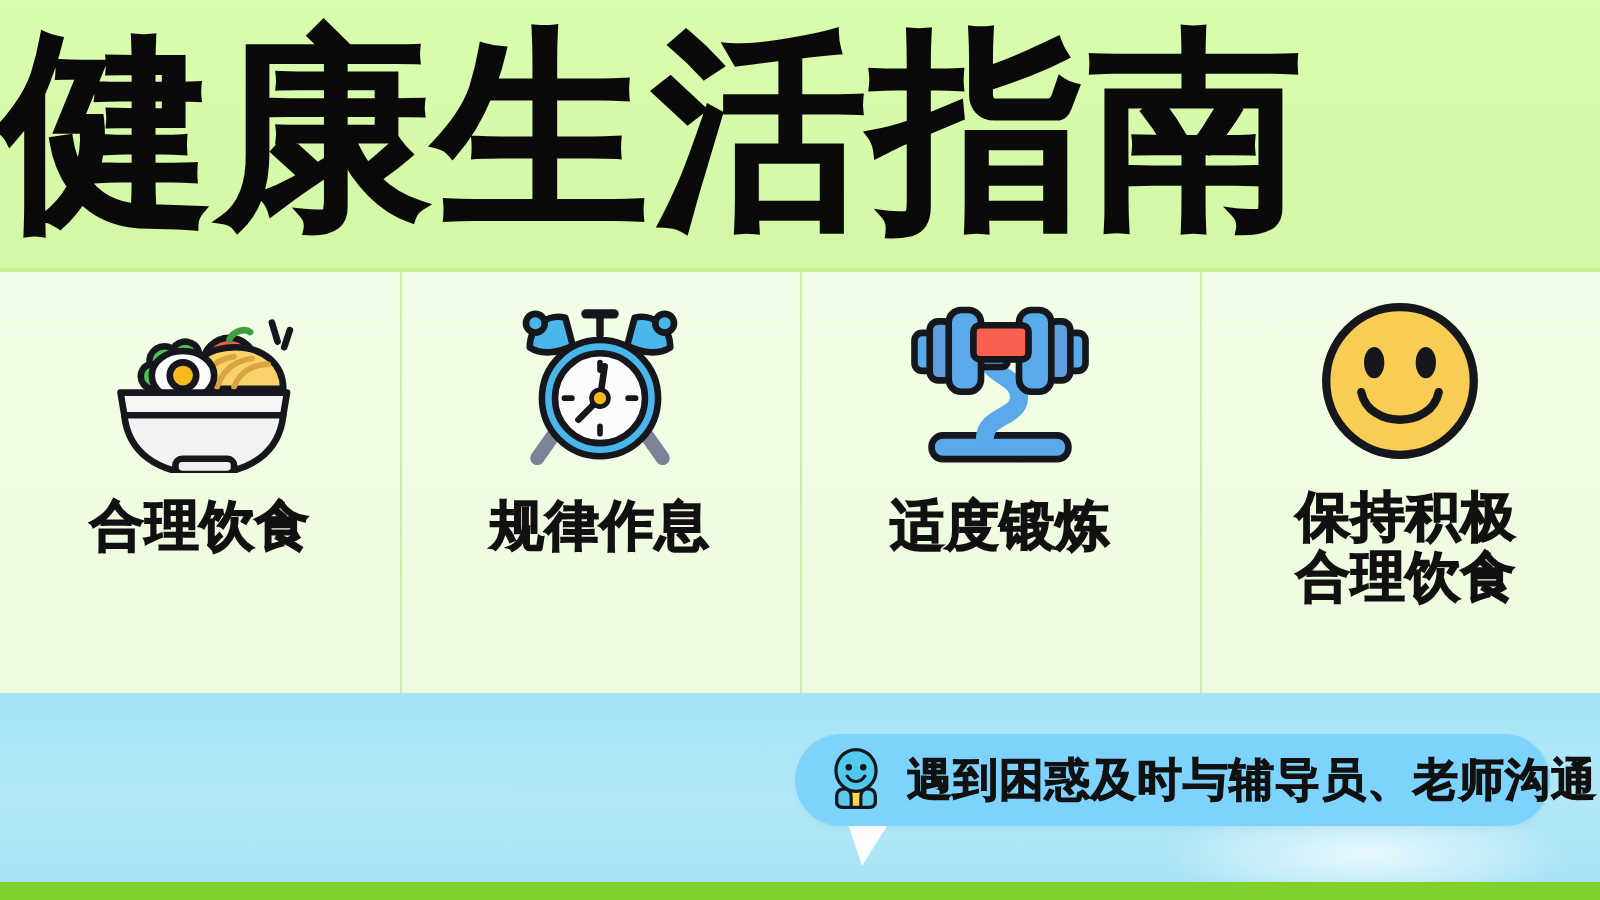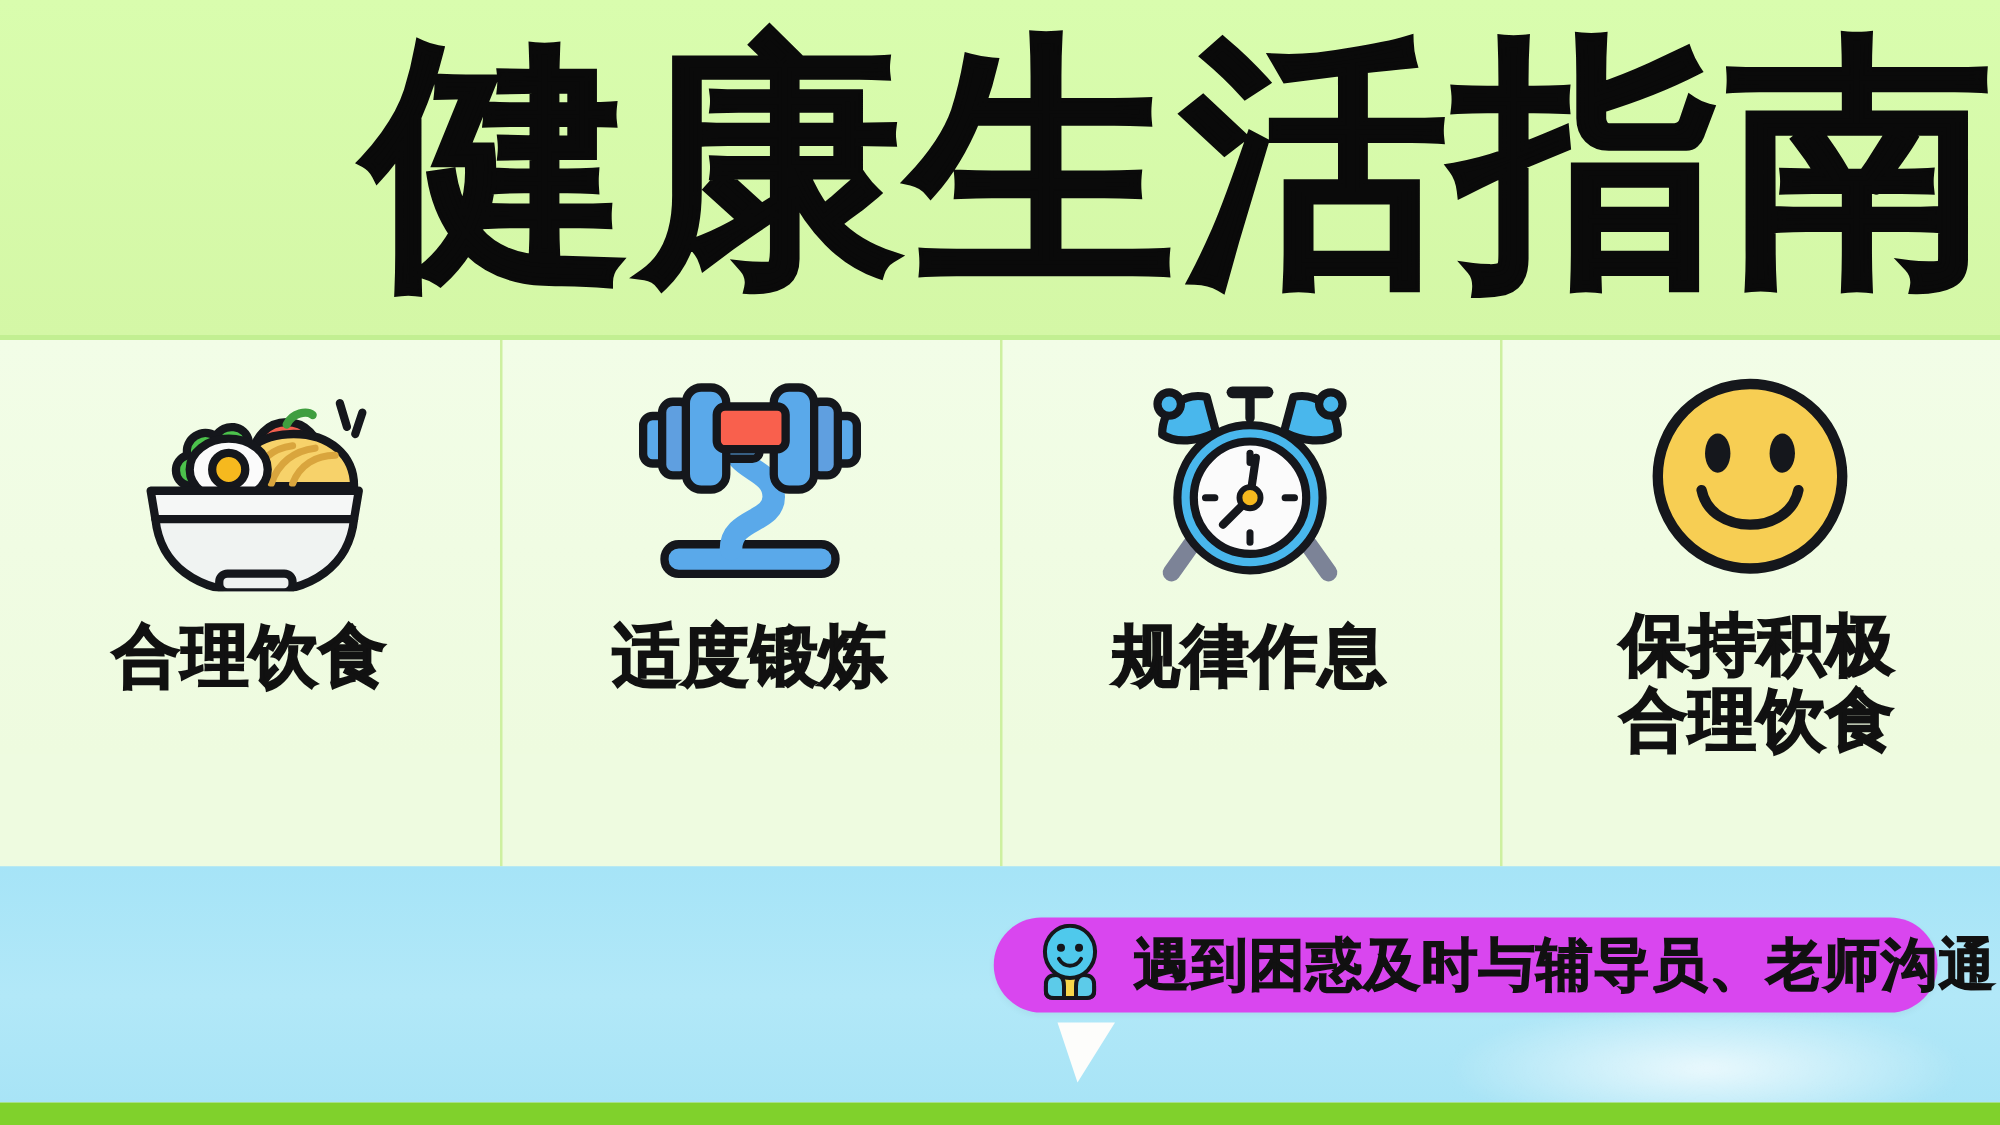--- a/index.html
+++ b/index.html
@@ -21,21 +21,21 @@
   
   #header-banner {
     position: absolute;
     left: 0;
     top: 0;
     width: 1600px;
     height: 270px;
     background: linear-gradient(180deg, #d9fdae 0%, #d4f7a6 100%);
     display: flex;
     align-items: center;
-    justify-content: flex-end;
+    justify-content: flex-start;
   }
   #header-title {
     font-size: 212px;
     line-height: 1;
     font-weight: 900;
     color: #0a0a0a;
     letter-spacing: 6px;
     white-space: nowrap;
     -webkit-text-stroke: 3px #0a0a0a;
     transform: translateY(-4px);
@@ -113,22 +113,22 @@
     width: 430px;
     height: 110px;
     background: radial-gradient(ellipse at 50% 50%, rgba(255,255,255,0.75) 0%, rgba(255,255,255,0.0) 68%);
     filter: blur(4px);
   }
   #speech-bubble {
     position: absolute;
     left: 795px;
     top: 734px;
     width: 755px;
-    height: 76px;
-    background: #d946ef;
+    height: 92px;
+    background: #7dd3fc;
     border-radius: 48px;
     display: flex;
     align-items: center;
     padding-left: 32px;
     box-sizing: border-box;
     box-shadow: 0 2px 6px rgba(0,0,0,0.05);
   }
   #speech-tail {
     position: absolute;
     left: 846px;
@@ -202,51 +202,20 @@
           </g>
         </svg>
       </div>
       <div class="card-label">
         <span>合理饮食</span>
       </div>
     </div>
 
     <div class="card">
       <div class="card-icon">
-        <svg viewBox="0 0 200 180" width="190" height="172" aria-hidden="true">
-          <g stroke="#15171c" stroke-width="7" stroke-linejoin="round" stroke-linecap="round">
-
-            <rect x="28" y="142" width="144" height="25" rx="12" fill="#5aa9ea"></rect>
-
-            <path d="M86 56 C86 80 120 78 120 102 C120 124 84 120 84 146" fill="none" stroke="#5aa9ea" stroke-width="19"></path>
-            <path d="M86 56 C86 80 120 78 120 102 C120 124 84 120 84 146" fill="none" stroke="#15171c" stroke-width="28" stroke-opacity="0"></path>
-
-            <rect x="78" y="48" width="30" height="22" rx="6" fill="#5aa9ea"></rect>
-
-            <rect x="10" y="34" width="20" height="40" rx="8" fill="#5aa9ea"></rect>
-            <rect x="26" y="22" width="24" height="62" rx="9" fill="#5f9fe0"></rect>
-            <rect x="46" y="10" width="34" height="86" rx="13" fill="#5aa9ea"></rect>
-
-            <rect x="170" y="34" width="20" height="40" rx="8" fill="#5aa9ea"></rect>
-            <rect x="150" y="22" width="24" height="62" rx="9" fill="#5f9fe0"></rect>
-            <rect x="120" y="10" width="34" height="86" rx="13" fill="#5aa9ea"></rect>
-
-            <rect x="76" y="40" width="48" height="16" rx="5" fill="#5aa9ea"></rect>
-
-            <rect x="72" y="26" width="58" height="36" rx="7" fill="#f9604d"></rect>
-          </g>
-        </svg>
-      </div>
-      <div class="card-label">
-        <span>适度锻炼</span>
-      </div>
-    </div>
-
-    <div class="card">
-      <div class="card-icon">
         <svg viewBox="0 0 190 190" width="178" height="178" aria-hidden="true">
           <g stroke="#15171c" stroke-width="7" stroke-linejoin="round" stroke-linecap="round">
 
             <line x1="45" y1="148" x2="28" y2="172" stroke="#7c8397" stroke-width="15"></line>
             <line x1="145" y1="148" x2="162" y2="172" stroke="#7c8397" stroke-width="15"></line>
 
             <path d="M20 54 C20 30 40 18 58 22 L66 52 C50 60 32 62 20 54 Z" fill="#49b7ec"></path>
             <circle cx="26" cy="28" r="10" fill="#49b7ec"></circle>
             <path d="M170 54 C170 30 150 18 132 22 L124 52 C140 60 158 62 170 54 Z" fill="#49b7ec"></path>
             <circle cx="164" cy="28" r="10" fill="#49b7ec"></circle>
@@ -268,20 +237,51 @@
 
           <g stroke="#15171c" stroke-width="7" stroke-linecap="round">
             <line x1="95" y1="108" x2="100" y2="74"></line>
             <line x1="95" y1="108" x2="72" y2="131"></line>
           </g>
           <circle cx="95" cy="108" r="9" fill="#f6b91e" stroke="#15171c" stroke-width="5"></circle>
         </svg>
       </div>
       <div class="card-label">
         <span>规律作息</span>
+      </div>
+    </div>
+
+    <div class="card">
+      <div class="card-icon">
+        <svg viewBox="0 0 200 180" width="190" height="172" aria-hidden="true">
+          <g stroke="#15171c" stroke-width="7" stroke-linejoin="round" stroke-linecap="round">
+
+            <rect x="28" y="142" width="144" height="25" rx="12" fill="#5aa9ea"></rect>
+
+            <path d="M86 56 C86 80 120 78 120 102 C120 124 84 120 84 146" fill="none" stroke="#5aa9ea" stroke-width="19"></path>
+            <path d="M86 56 C86 80 120 78 120 102 C120 124 84 120 84 146" fill="none" stroke="#15171c" stroke-width="28" stroke-opacity="0"></path>
+
+            <rect x="78" y="48" width="30" height="22" rx="6" fill="#5aa9ea"></rect>
+
+            <rect x="10" y="34" width="20" height="40" rx="8" fill="#5aa9ea"></rect>
+            <rect x="26" y="22" width="24" height="62" rx="9" fill="#5f9fe0"></rect>
+            <rect x="46" y="10" width="34" height="86" rx="13" fill="#5aa9ea"></rect>
+
+            <rect x="170" y="34" width="20" height="40" rx="8" fill="#5aa9ea"></rect>
+            <rect x="150" y="22" width="24" height="62" rx="9" fill="#5f9fe0"></rect>
+            <rect x="120" y="10" width="34" height="86" rx="13" fill="#5aa9ea"></rect>
+
+            <rect x="76" y="40" width="48" height="16" rx="5" fill="#5aa9ea"></rect>
+
+            <rect x="72" y="26" width="58" height="36" rx="7" fill="#f9604d"></rect>
+          </g>
+        </svg>
+      </div>
+      <div class="card-label">
+        <span>适度锻炼</span>
       </div>
     </div>
 
     <div class="card">
       <div class="card-icon">
         <svg viewBox="0 0 180 180" width="166" height="166" aria-hidden="true">
           <circle cx="90" cy="90" r="80" fill="#f7ce53" stroke="#15171c" stroke-width="9"></circle>
           <ellipse cx="62" cy="70" rx="11" ry="17" fill="#15171c"></ellipse>
           <ellipse cx="118" cy="70" rx="11" ry="17" fill="#15171c"></ellipse>
           <path d="M48 102 C56 142 124 142 132 102" fill="none" stroke="#15171c" stroke-width="9" stroke-linecap="round"></path>

